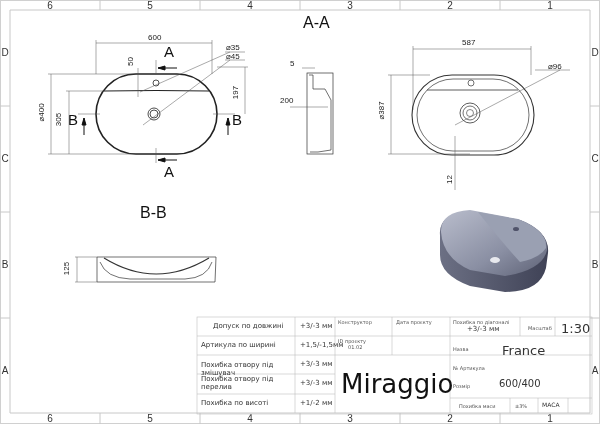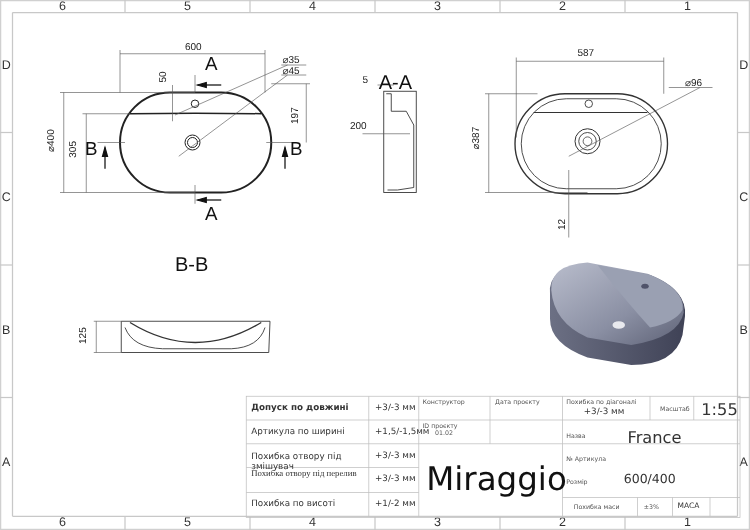--- a/index.html
+++ b/index.html
@@ -184,21 +184,21 @@
     <line x1="450" y1="355" x2="592" y2="355"></line>
     <line x1="450" y1="398" x2="592" y2="398"></line>
     <line x1="520" y1="317" x2="520" y2="336"></line>
     <line x1="555" y1="317" x2="555" y2="336"></line>
     <line x1="510" y1="398" x2="510" y2="413"></line>
     <line x1="538" y1="398" x2="538" y2="413"></line>
     <line x1="568" y1="398" x2="568" y2="413"></line>
   </g>
 </svg>
 
-<div style="position:absolute;left:303px;top:14px;font-size:16px;color:#111;margin-top:44px;">A-A</div>
+<div style="position:absolute;left:303px;top:14px;font-size:16px;color:#111;">A-A</div>
 <div style="position:absolute;left:140px;top:204px;font-size:16px;color:#111;">B-B</div>
 
 <div style="position:absolute;left:148px;top:33px;font-size:8px;">600</div>
 <div style="position:absolute;left:226px;top:43px;font-size:8px;">⌀35</div>
 <div style="position:absolute;left:226px;top:52px;font-size:8px;">⌀45</div>
 <div style="position:absolute;left:126px;top:57px;font-size:8px;transform:rotate(-90deg);">50</div>
 <div style="position:absolute;left:229px;top:88px;font-size:8px;transform:rotate(-90deg);">197</div>
 <div style="position:absolute;left:32px;top:108px;font-size:8px;transform:rotate(-90deg);">⌀400</div>
 <div style="position:absolute;left:52px;top:115px;font-size:8px;transform:rotate(-90deg);">305</div>
 <div style="position:absolute;left:164px;top:43px;font-size:15px;color:#111;">A</div>
@@ -210,41 +210,41 @@
 <div style="position:absolute;left:280px;top:96px;font-size:8px;">200</div>
 
 <div style="position:absolute;left:462px;top:38px;font-size:8px;">587</div>
 <div style="position:absolute;left:548px;top:62px;font-size:8px;">⌀96</div>
 <div style="position:absolute;left:372px;top:106px;font-size:8px;transform:rotate(-90deg);">⌀387</div>
 <div style="position:absolute;left:445px;top:175px;font-size:8px;transform:rotate(-90deg);">12</div>
 
 <div style="position:absolute;left:60px;top:264px;font-size:8px;transform:rotate(-90deg);">125</div>
 
 <div class="title-block">
-  <div class="tb-cell tb-row-label" style="left:4px;top:5px;font-weight:bold;">Допуск по довжині</div>
+  <div class="tb-cell tb-row-label" style="left:16px;top:5px;">Допуск по довжині</div>
   <div class="tb-cell tb-row-val" style="left:103px;top:5px;">+3/-3 мм</div>
   <div class="tb-cell tb-row-label" style="left:4px;top:24px;">Артикула по ширині</div>
   <div class="tb-cell tb-row-val" style="left:103px;top:24px;">+1,5/-1,5мм</div>
   <div class="tb-cell tb-row-label" style="left:4px;top:44px;width:88px;line-height:8px;">Похибка отвору під змішувач</div>
   <div class="tb-cell tb-row-val" style="left:103px;top:43px;">+3/-3 мм</div>
-  <div class="tb-cell tb-row-label" style="left:4px;top:58px;width:88px;line-height:8px;font-family:Liberation Serif, serif;">Похибка отвору під перелив</div>
+  <div class="tb-cell tb-row-label" style="left:4px;top:58px;width:88px;line-height:8px;">Похибка отвору під перелив</div>
   <div class="tb-cell tb-row-val" style="left:103px;top:62px;">+3/-3 мм</div>
   <div class="tb-cell tb-row-label" style="left:4px;top:82px;">Похибка по висоті</div>
   <div class="tb-cell tb-row-val" style="left:103px;top:82px;">+1/-2 мм</div>
 
   <div class="tb-cell tb-small" style="left:141px;top:2px;">Конструктор</div>
   <div class="tb-cell tb-small" style="left:199px;top:2px;">Дата проєкту</div>
   <div class="tb-cell tb-small" style="left:141px;top:21px;">ID проєкту</div>
   <div class="tb-cell tb-small" style="left:151px;top:27px;">01.02</div>
   <div class="tb-cell brand" style="left:144px;top:52px;">Miraggio</div>
 
   <div class="tb-cell tb-small" style="left:256px;top:2px;">Похибка по діагоналі</div>
   <div class="tb-cell tb-row-val" style="left:270px;top:8px;">+3/-3 мм</div>
   <div class="tb-cell tb-small" style="left:331px;top:8px;">Масштаб</div>
-  <div class="tb-cell big" style="left:364px;top:4px;">1:55</div>
+  <div class="tb-cell big" style="left:364px;top:4px;">1:30</div>
   <div class="tb-cell tb-small" style="left:256px;top:29px;">Назва</div>
   <div class="tb-cell big" style="left:305px;top:26px;">France</div>
   <div class="tb-cell tb-small" style="left:256px;top:48px;">№ Артикула</div>
   <div class="tb-cell tb-small" style="left:256px;top:66px;">Розмір</div>
   <div class="tb-cell" style="left:302px;top:61px;font-size:10px;">600/400</div>
   <div class="tb-cell tb-small" style="left:262px;top:86px;">Похибка маси</div>
   <div class="tb-cell tb-small" style="left:318px;top:86px;">±3%</div>
   <div class="tb-cell" style="left:345px;top:84px;font-size:6px;">МАСА</div>
 </div>
 

